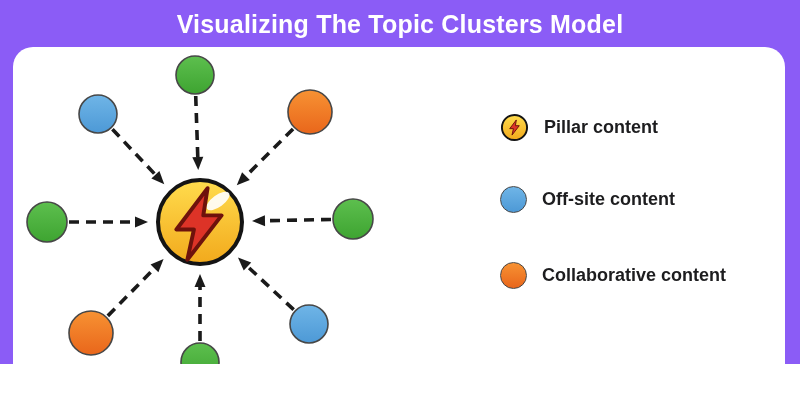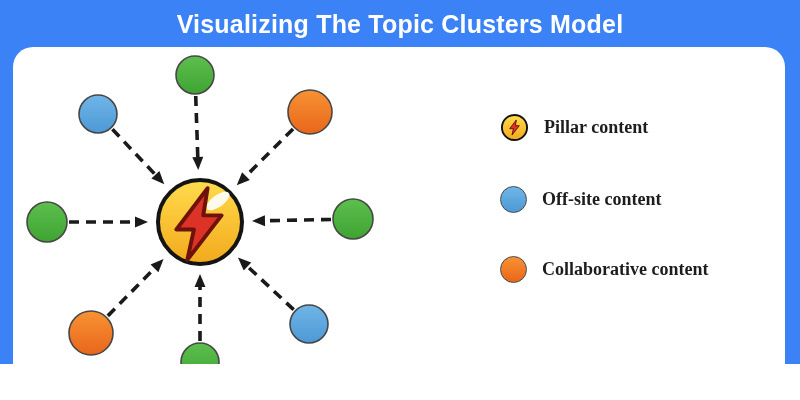--- a/index.html
+++ b/index.html
@@ -4,21 +4,21 @@
 <style>
   html, body { margin: 0; padding: 0; }
   body {
     width: 800px; height: 400px;
     font-family: "Liberation Sans", "DejaVu Sans", sans-serif;
     overflow: hidden;
   }
   .canvas {
     position: relative;
     width: 800px; height: 364px;
-    background: #3b82f6;
+    background: #8b5cf6;
     overflow: hidden;
   }
   .title {
     position: absolute;
     top: 0; left: 0; right: 0;
     height: 48px;
     line-height: 48px;
     text-align: center;
     color: #FFFFFF;
     font-size: 25px;
@@ -54,21 +54,20 @@
     width: 27px; height: 27px;
     border-radius: 50%;
     box-sizing: border-box;
     flex: 0 0 auto;
   }
   .legend-label {
     color: #1D1D1F;
     font-size: 18px;
     font-weight: 700;
     white-space: nowrap;
-    font-family: Liberation Serif, serif;
   }
 </style>
 </head>
 <body>
 
 <div class="canvas">
   <div class="title">Visualizing The Topic Clusters Model</div>
   <div class="panel"></div>
   <svg id="diagram-svg" viewBox="0 0 800 400">
       <defs>
@@ -128,18 +127,18 @@
         <svg viewBox="0 0 30 30" width="29" height="29" style="flex: 0 0 auto;">
           <circle cx="15" cy="15" r="13" fill="url(#grad-pillar)" stroke="#141414" stroke-width="2"></circle>
           <path d="M61 4 L21 57 L43.5 57 L35 96 L79 39 L55.5 39 Z" transform="translate(15 15) scale(0.17) translate(-50 -50)" fill="#DD3327" stroke="#6E120C" stroke-width="6" stroke-linejoin="round"></path>
         </svg>
         <span class="legend-label">Pillar content</span>
       </div>
       <div class="legend-item" style="top: 183px;">
         <span class="legend-swatch" style="background: linear-gradient(rgb(111, 181, 231), rgb(77, 153, 214)); border: 1.5px solid rgb(71, 71, 71);"></span>
         <span class="legend-label">Off-site content</span>
       </div>
-      <div class="legend-item" style="top: 253px;">
+      <div class="legend-item" style="top: 259px;">
         <span class="legend-swatch" style="background: linear-gradient(rgb(247, 146, 51), rgb(233, 102, 27)); border: 1.5px solid rgb(71, 71, 71);"></span>
         <span class="legend-label">Collaborative content</span>
       </div>
     </div>
 </div>
 
 </body></html>

